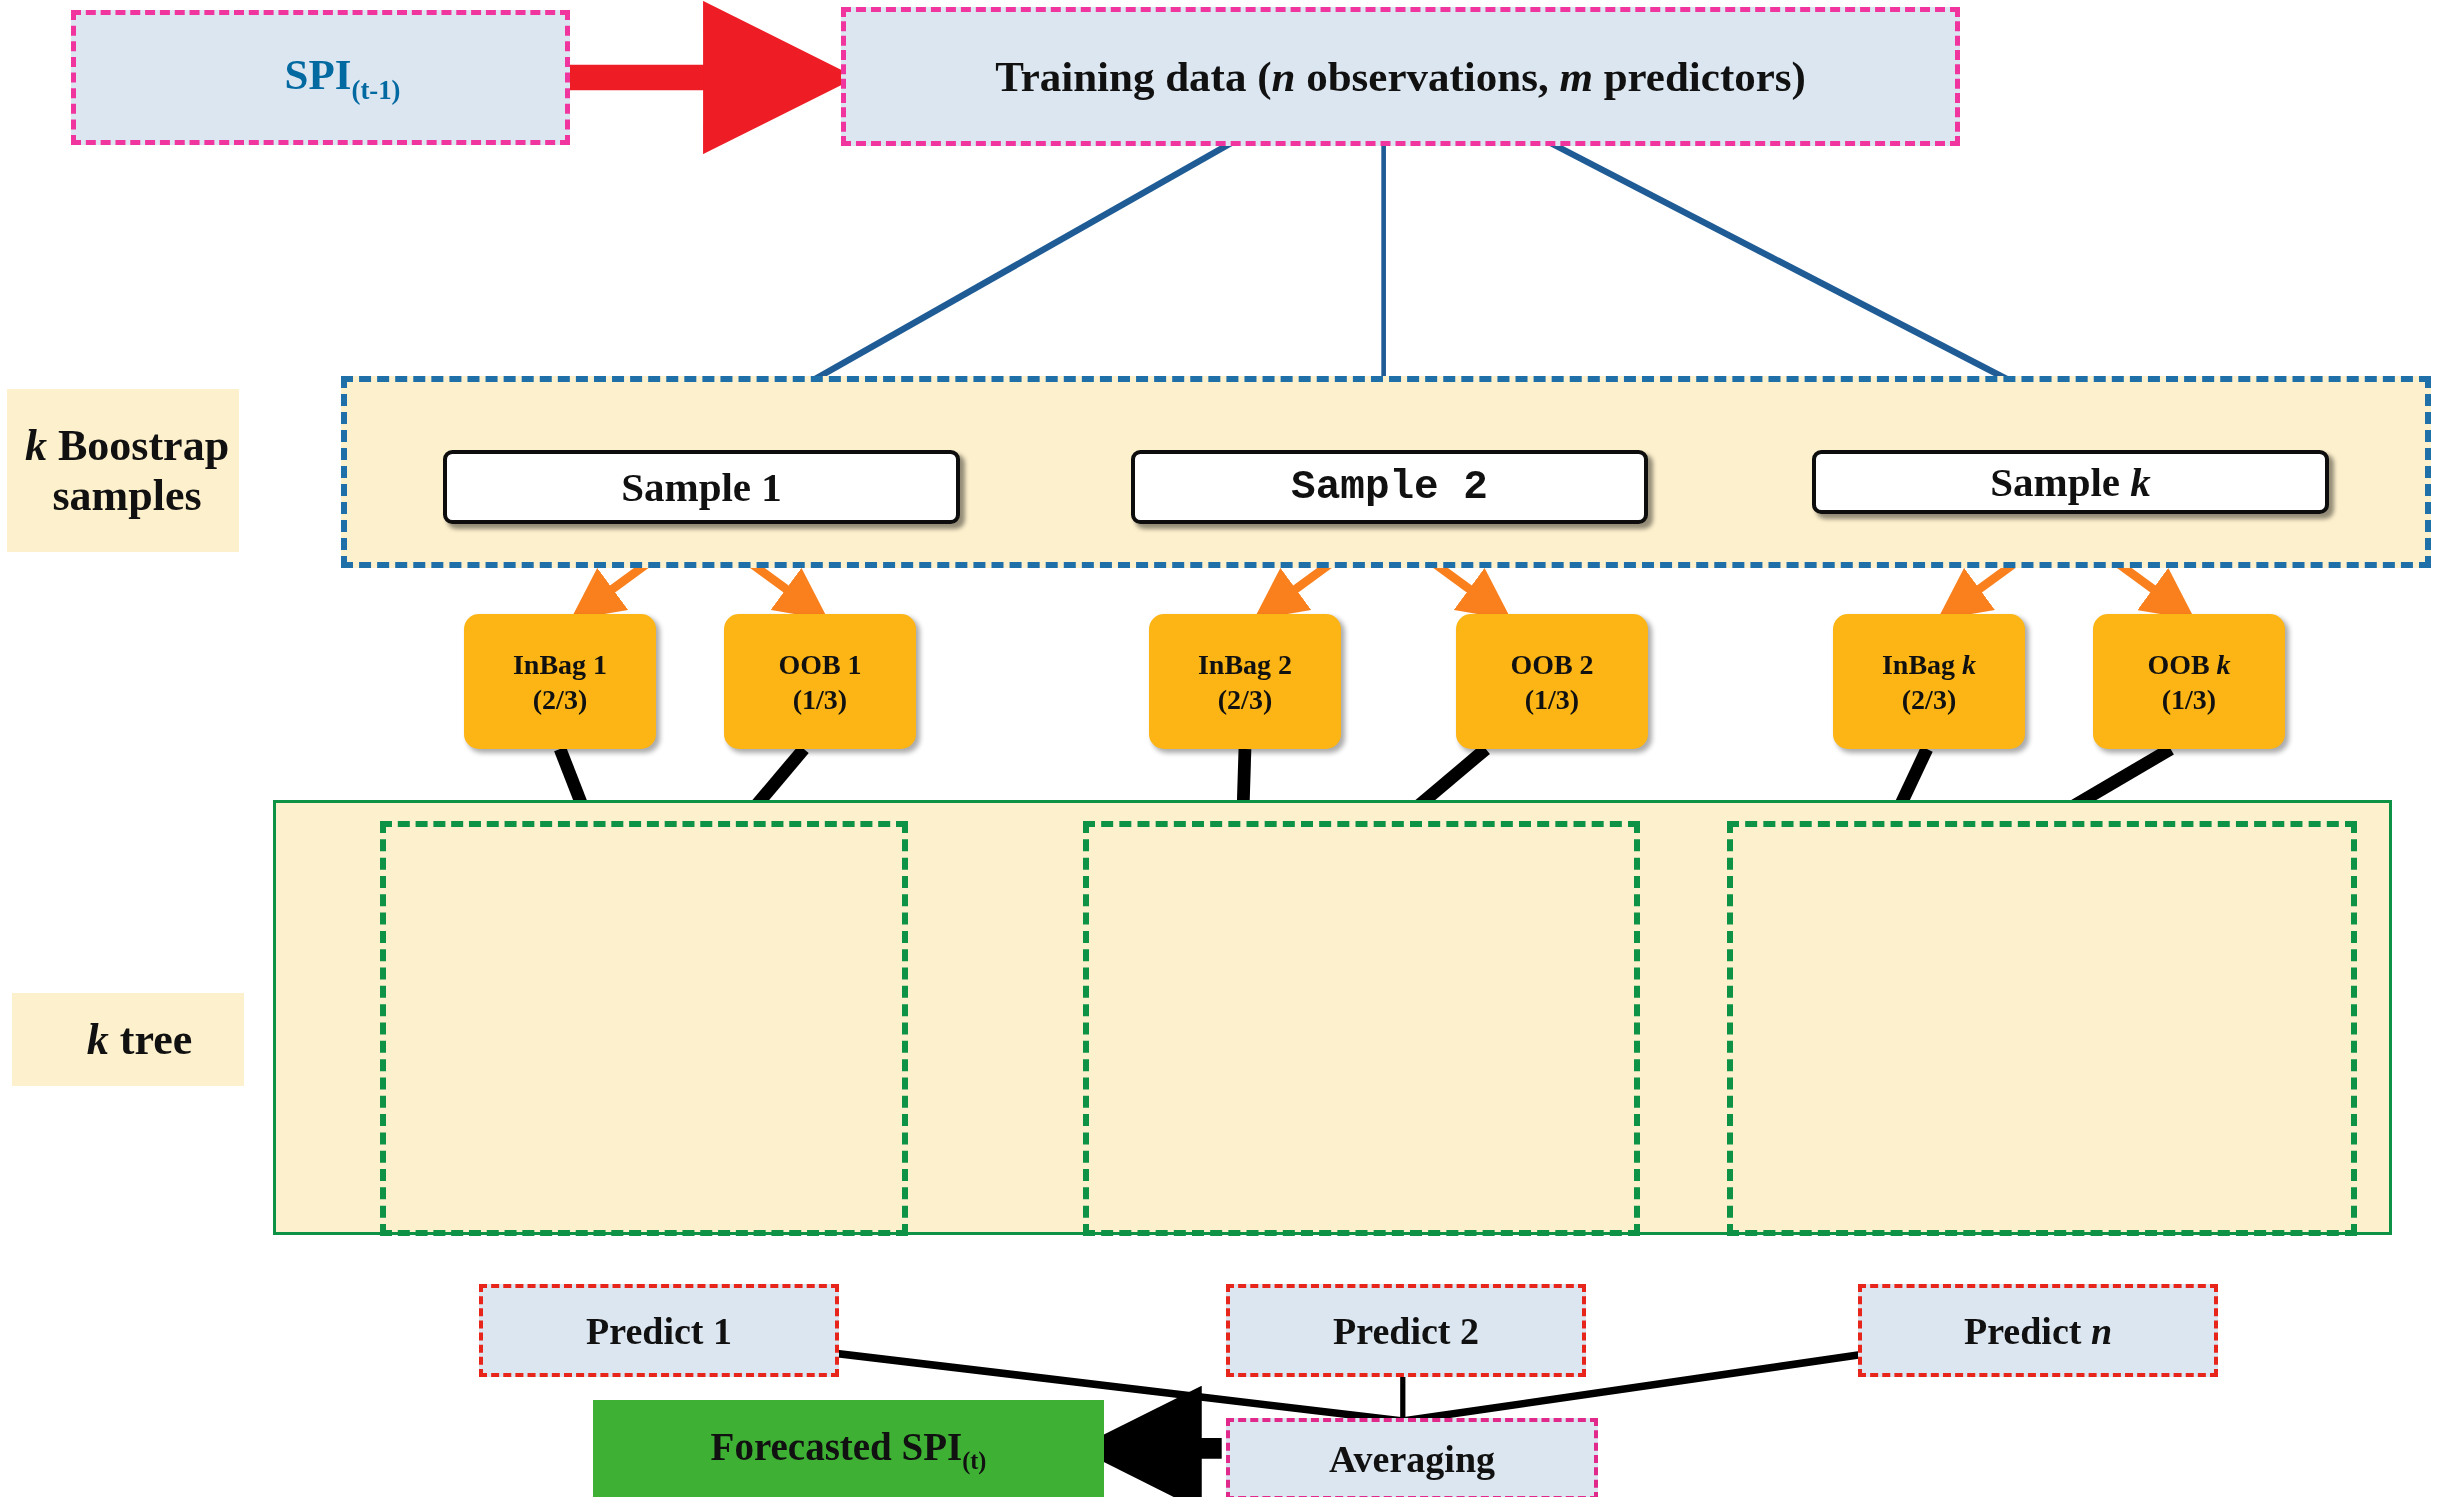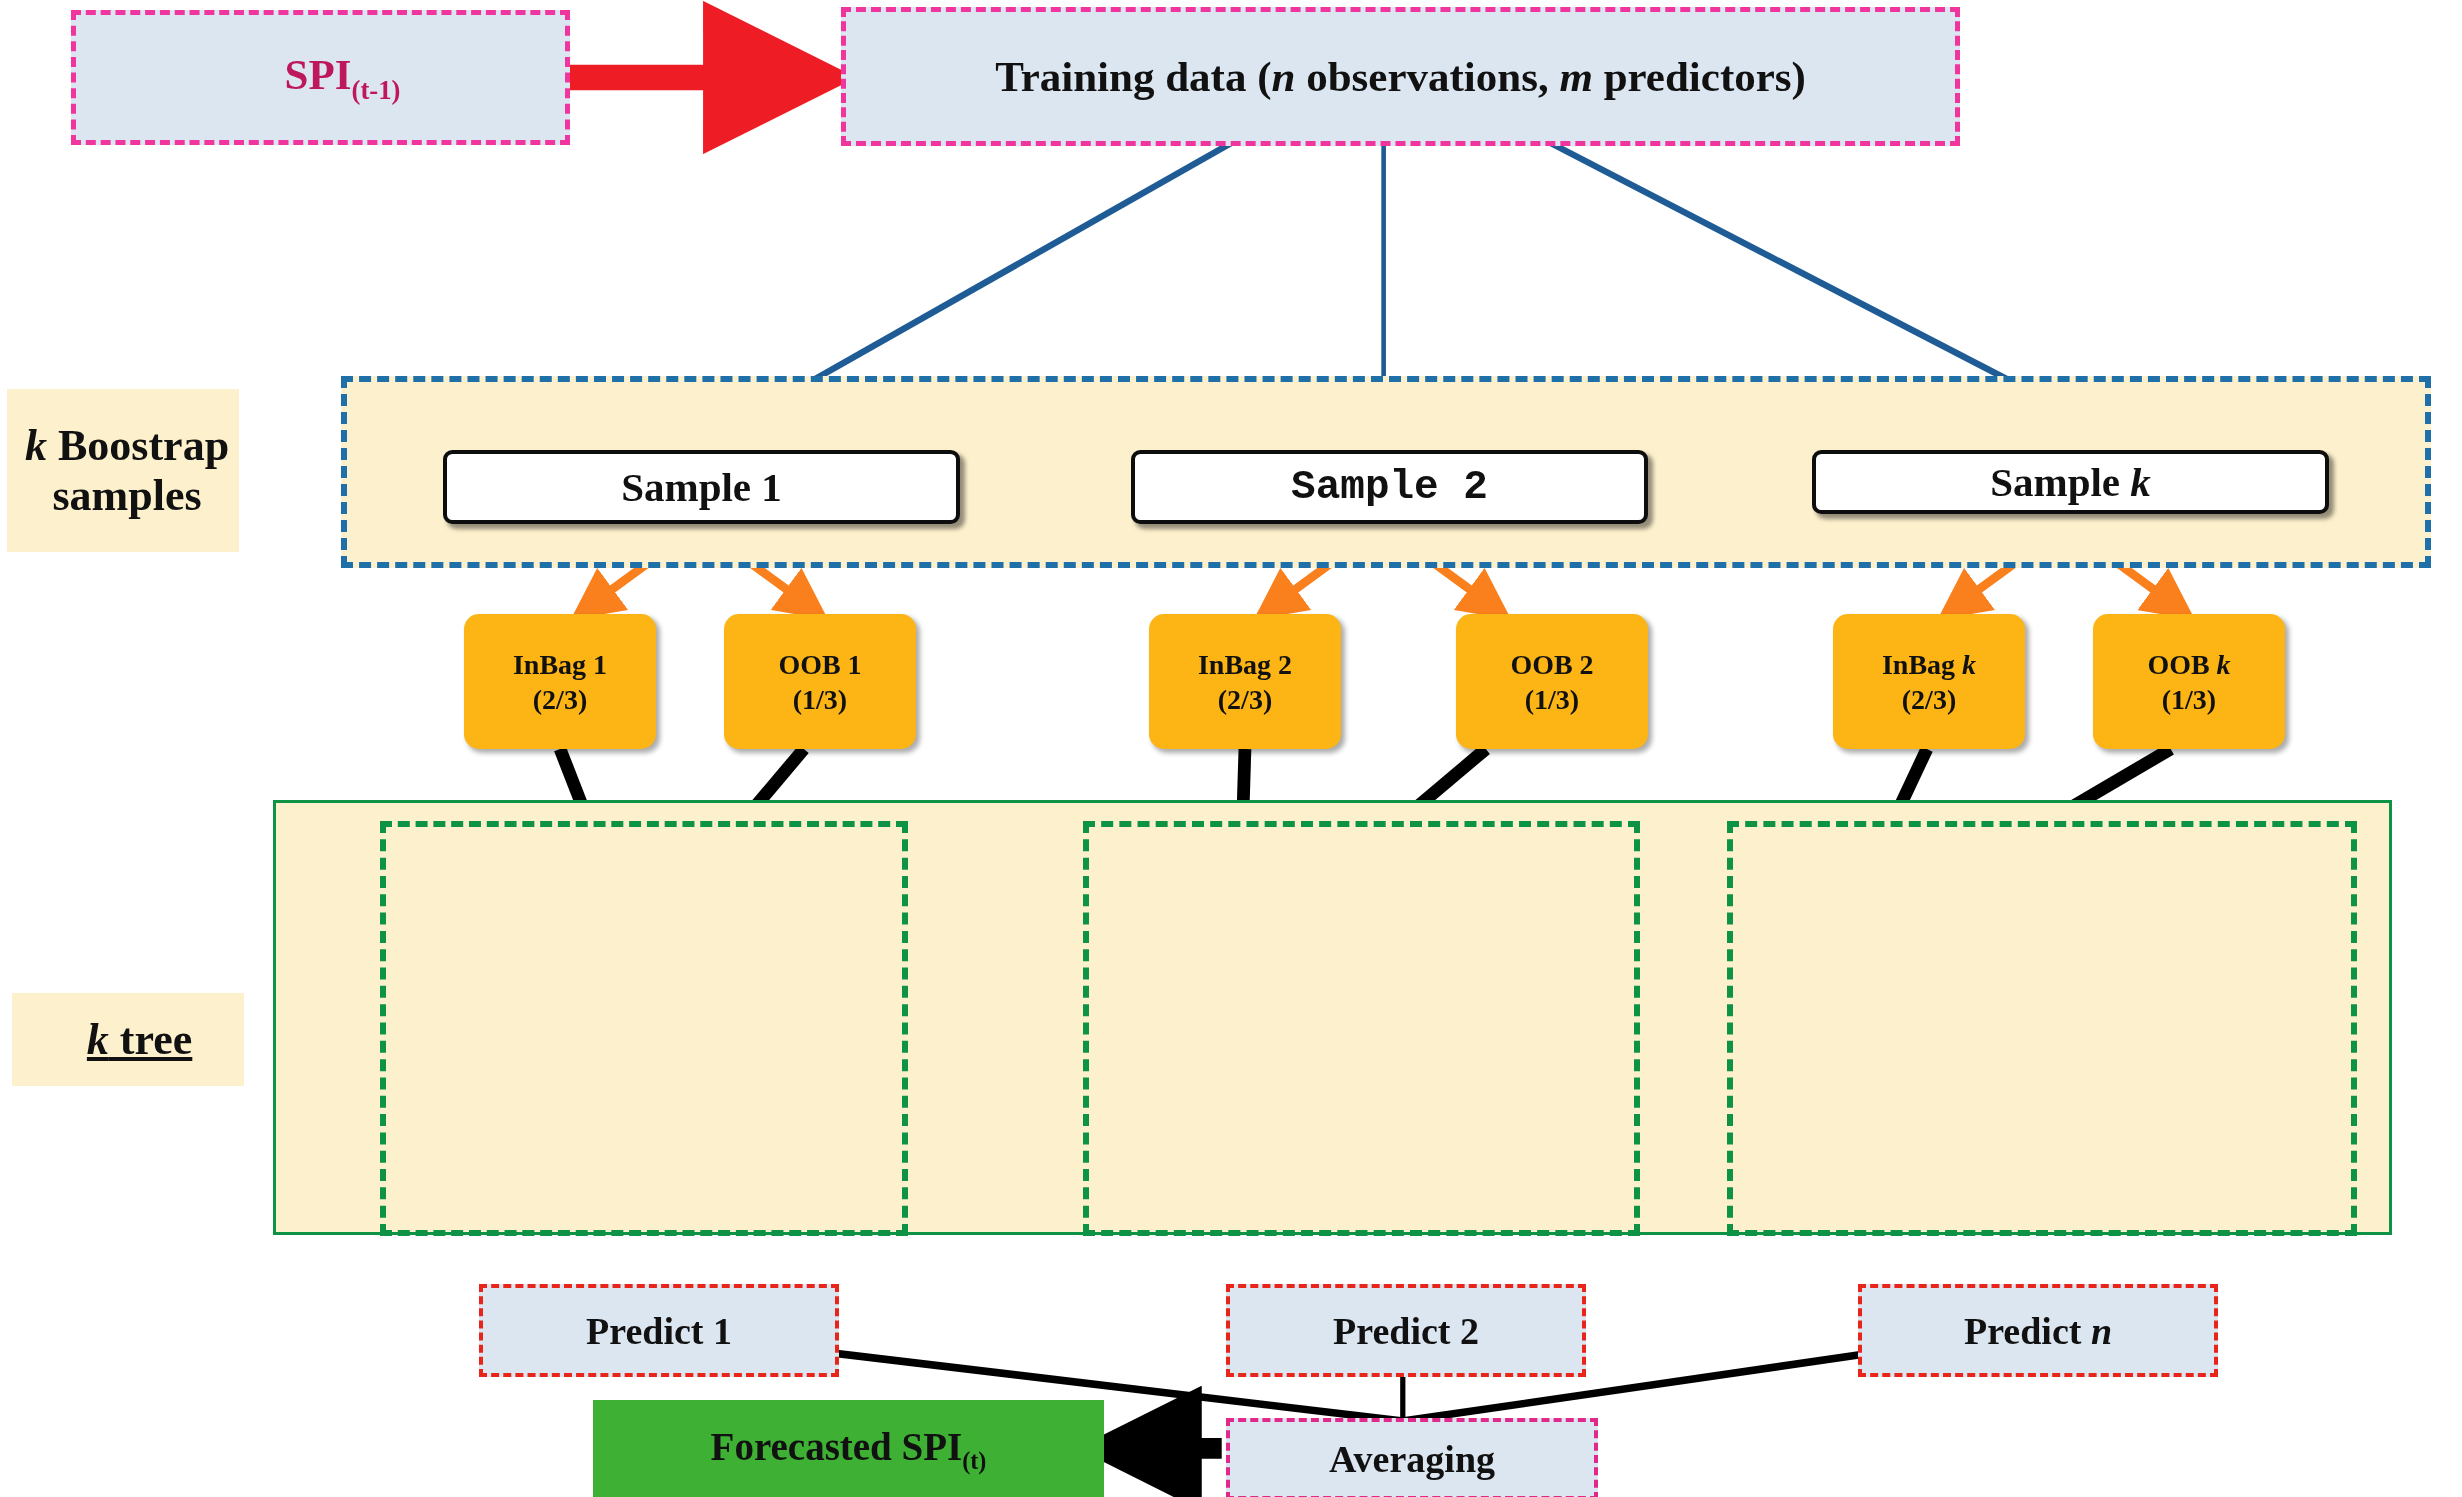--- a/index.html
+++ b/index.html
@@ -5,21 +5,21 @@
   html,body{margin:0;padding:0;background:#ffffff;}
   body{font-family:"Liberation Serif", serif;}
   #stage{position:relative;width:2462px;height:1498px;background:#fff;overflow:hidden;}
   #svg-layer{position:absolute;left:0;top:0;width:2462px;height:1498px;pointer-events:none;}
 
   .node{position:absolute;box-sizing:border-box;display:flex;align-items:center;justify-content:center;text-align:center;}
 
   
   .box-spi{
     background:#dce6f1;border:5.2px dashed #f0369e;
-    font-weight:bold;color:#be185d;padding-left:44px;
+    font-weight:bold;color:#0369a1;padding-left:44px;
   }
   .box-train{
     background:#dce6f1;border:5.2px dashed #f0369e;
     font-weight:bold;color:#111;
   }
   .sub{font-size:.62em;vertical-align:sub;font-weight:bold;}
   .ital{font-style:italic;}
 
   
   .side-label{
@@ -213,21 +213,21 @@
   <div class="node box-bag" style="left:1833px;top:614px;width:192px;height:135px;font-size:28px;">
     <span><span>InBag </span><span class="ital">k</span><br><span>(2/3)</span></span>
   </div>
   <div class="node box-bag" style="left:2093px;top:614px;width:192px;height:135px;font-size:28px;">
     <span><span>OOB </span><span class="ital">k</span><br><span>(1/3)</span></span>
   </div>
 
   <div class="band-tree" style="position:absolute;left:273px;top:800px;width:2119px;height:435px;"></div>
 
   <div class="node side-label" style="left:11.6px;top:993px;width:232px;height:93px;font-size:44px;">
-    <span style="padding-left:24px;text-decoration:underline;">
+    <span style="padding-left:24px;">
       <span class="ital">k</span><span> tree</span>
     </span>
   </div>
 
   <div class="tree-dash" style="left:380px;top:821px;width:528px;height:415px;"></div>
   <div class="tree-dash" style="left:1083px;top:821px;width:557px;height:415px;"></div>
   <div class="tree-dash" style="left:1727px;top:821px;width:630px;height:415px;"></div>
 
   <div class="node box-predict" style="left:479px;top:1242px;width:360px;height:93px;font-size:38px;">
     <span><span>Predict </span><span>1</span></span>

